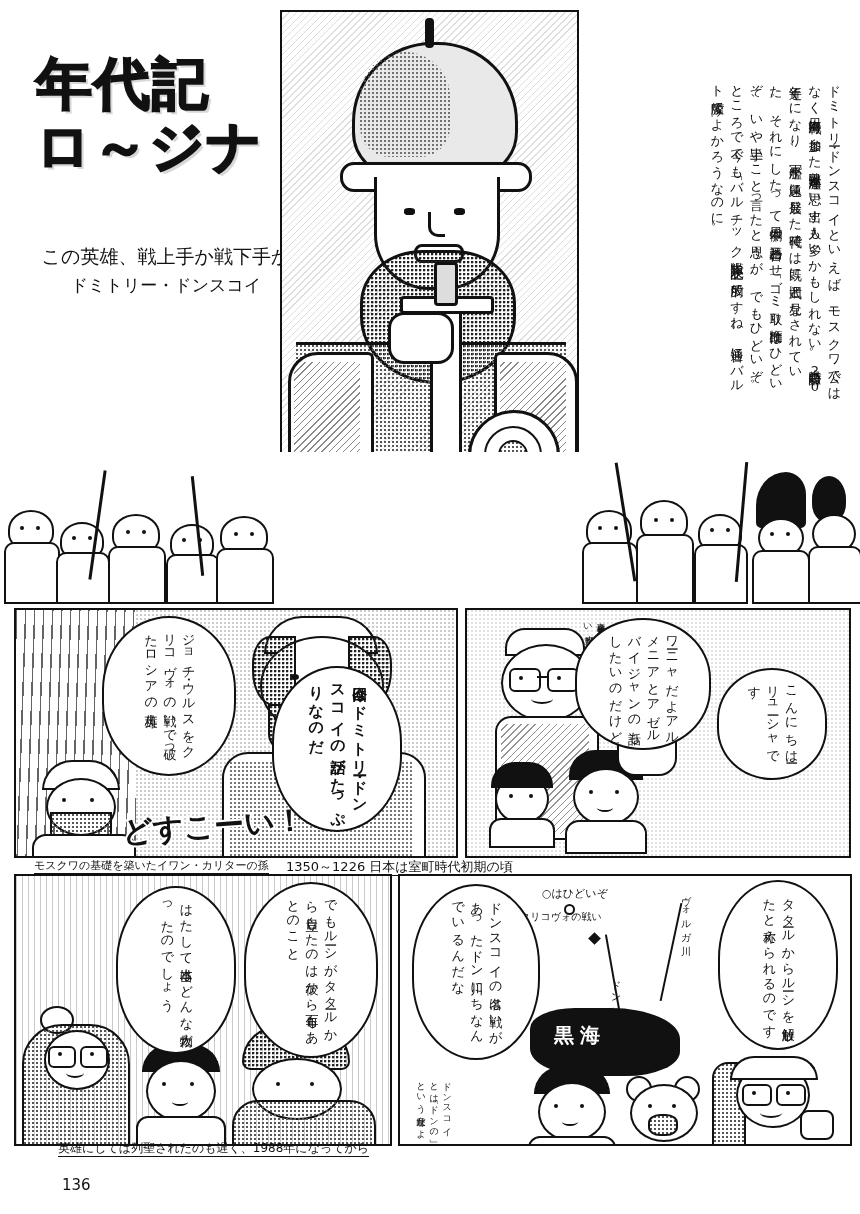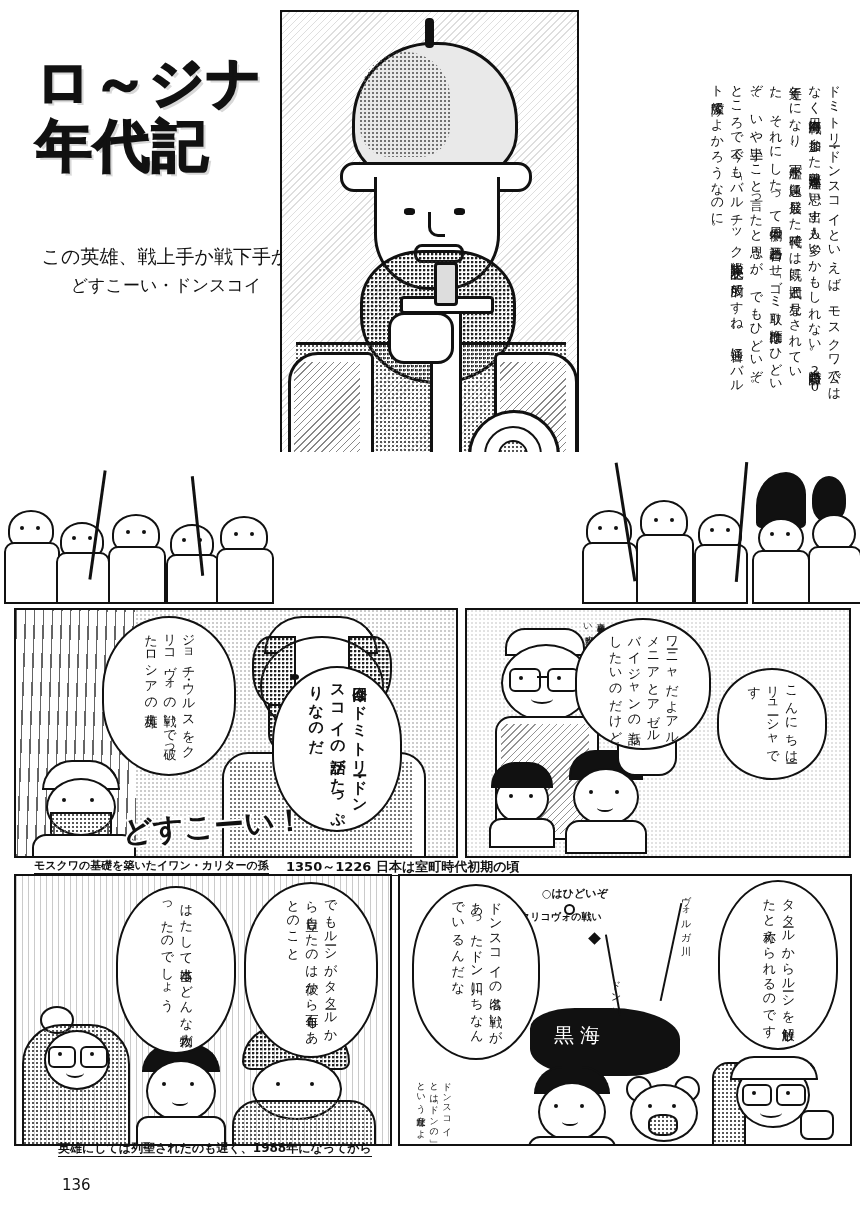--- a/index.html
+++ b/index.html
@@ -110,21 +110,20 @@
   }
   .balloon .vtext { font-size: 13px; }
 
   
   .caption {
     position: absolute;
     font-family: "DejaVu Sans", sans-serif;
     font-size: 11px;
     color: #111;
     white-space: nowrap;
-    font-weight: bold;
   }
   .caption .u { border-bottom: 1.5px solid #111; padding-bottom: 1px; }
 
   .page-num {
     position: absolute;
     left: 62px;
     top: 1176px;
     font-size: 15px;
     font-family: "DejaVu Sans", sans-serif;
   }
@@ -167,26 +166,26 @@
     border-bottom: 2px solid #111;
     border-radius: 0 0 60% 60%;
   }
 </style>
 </head>
 <body>
 
 <div class="page">
 
   <div class="title-logo">
+    <div class="logo-line logo-line2">年代記</div>
     <div class="logo-line logo-line1">ロ～ジナ</div>
-    <div class="logo-line logo-line2">年代記</div>
   </div>
 
   <div style="position:absolute;left:26px;top:244px;width:280px;text-align:center;font-size:19px;font-family:'DejaVu Serif',serif;">この英雄、戦上手か戦下手か</div>
-  <div style="position:absolute;left:26px;top:274px;width:280px;text-align:center;font-size:17px;font-family:'DejaVu Serif',serif;">どすこーい・ドンスコイ</div>
+  <div style="position:absolute;left:26px;top:274px;width:280px;text-align:center;font-size:17px;font-family:'DejaVu Serif',serif;">ドミトリー・ドンスコイ</div>
 
   <div class="intro-text vtext" style="right:16px;top:76px;height:320px;width:160px;">ドミトリー・ドンスコイといえば、モスクワ公ではなく日本海海戦に参加した装甲巡洋艦を思い出す人も多いかもしれない。当時艦齢20年近くになり、軍艦が急速に発展した時代では既に旧式と見なされていた。それにしたって日本側の語呂合わせ「ゴミ取り権助」はひどいぞ、いや上手いこと言ったと思うが、でもひどいぞ。ところで今でも「バルチック艦隊」表記が一般的ですね。普通にバルト艦隊でよかろうなのに。</div>
 
   <div class="panel" style="left:280px;top:10px;width:295px;height:470px;">
 
     <div class="ink hatch" style="left:0;top:0;width:295px;height:470px;opacity:.25;"></div>
     <div class="ink" style="left:0;top:0;width:295px;height:470px;background:#fff;opacity:.45;"></div>
 
     <div class="ink" style="left:70px;top:30px;width:160px;height:130px;border:3px solid #111;border-radius:80px 80px 46px 46px;background:#e9e9e9;"></div>
     <div class="ink halftone" style="left:78px;top:40px;width:90px;height:105px;border-radius:60px 60px 40px 40px;opacity:.8;"></div>
@@ -361,21 +360,21 @@
 
   <div class="panel" style="left:398px;top:874px;width:450px;height:268px;">
 
     <div class="ink" style="left:120px;top:6px;width:210px;height:200px;">
       <div class="caption" style="left:22px;top:4px;">○はひどいぞ</div>
       <div class="caption" style="left:0px;top:28px;font-size:10px;">クリコヴォの戦い</div>
       <div class="vtext" style="position:absolute;left:158px;top:6px;font-size:10px;height:70px;">ヴォルガ川</div>
       <div class="vtext" style="position:absolute;left:88px;top:92px;font-size:10px;height:46px;">ドン川</div>
 
       <div class="sea" style="left:10px;top:126px;width:150px;height:68px;border-radius:30% 46% 36% 40%;"></div>
-      <div style="position:absolute;left:34px;top:140px;font-size:20px;color:#fff;font-weight:normal;font-family:'DejaVu Sans',sans-serif;letter-spacing:6px;">黒海</div>
+      <div style="position:absolute;left:34px;top:140px;font-size:20px;color:#fff;font-weight:bold;font-family:'DejaVu Sans',sans-serif;letter-spacing:6px;">黒海</div>
 
       <div class="ink" style="left:150px;top:20px;width:2px;height:100px;background:#111;transform:rotate(12deg);"></div>
       <div class="ink" style="left:92px;top:52px;width:2px;height:82px;background:#111;transform:rotate(-10deg);"></div>
       <div class="ink" style="left:44px;top:22px;width:7px;height:7px;border:2px solid #111;border-radius:50%;"></div>
       <div class="ink" style="left:70px;top:52px;width:9px;height:9px;background:#111;transform:rotate(45deg);"></div>
     </div>
 
     <div class="ink" style="left:126px;top:190px;width:92px;height:78px;">
       <div class="ink" style="left:8px;top:0;width:72px;height:24px;border:2px solid #111;border-radius:30px 30px 0 0;background:#111;"></div>
       <div class="head" style="left:12px;top:16px;width:64px;height:56px;"></div>

